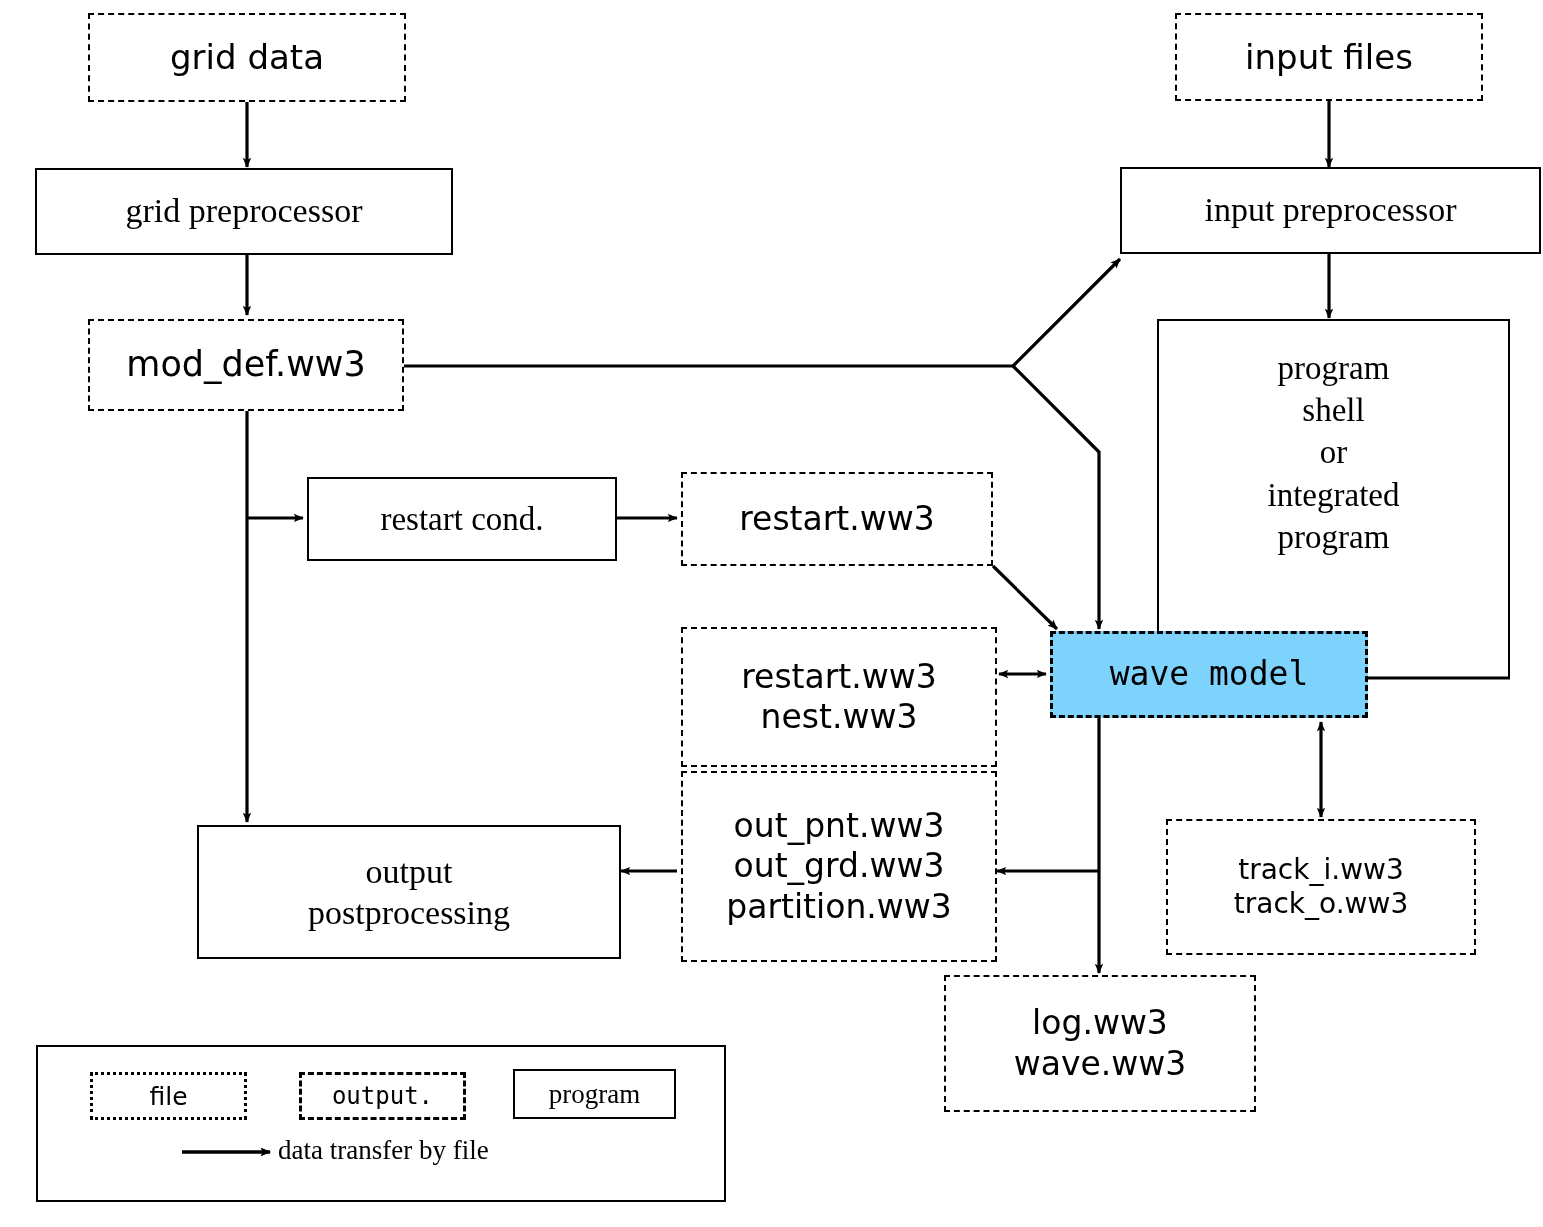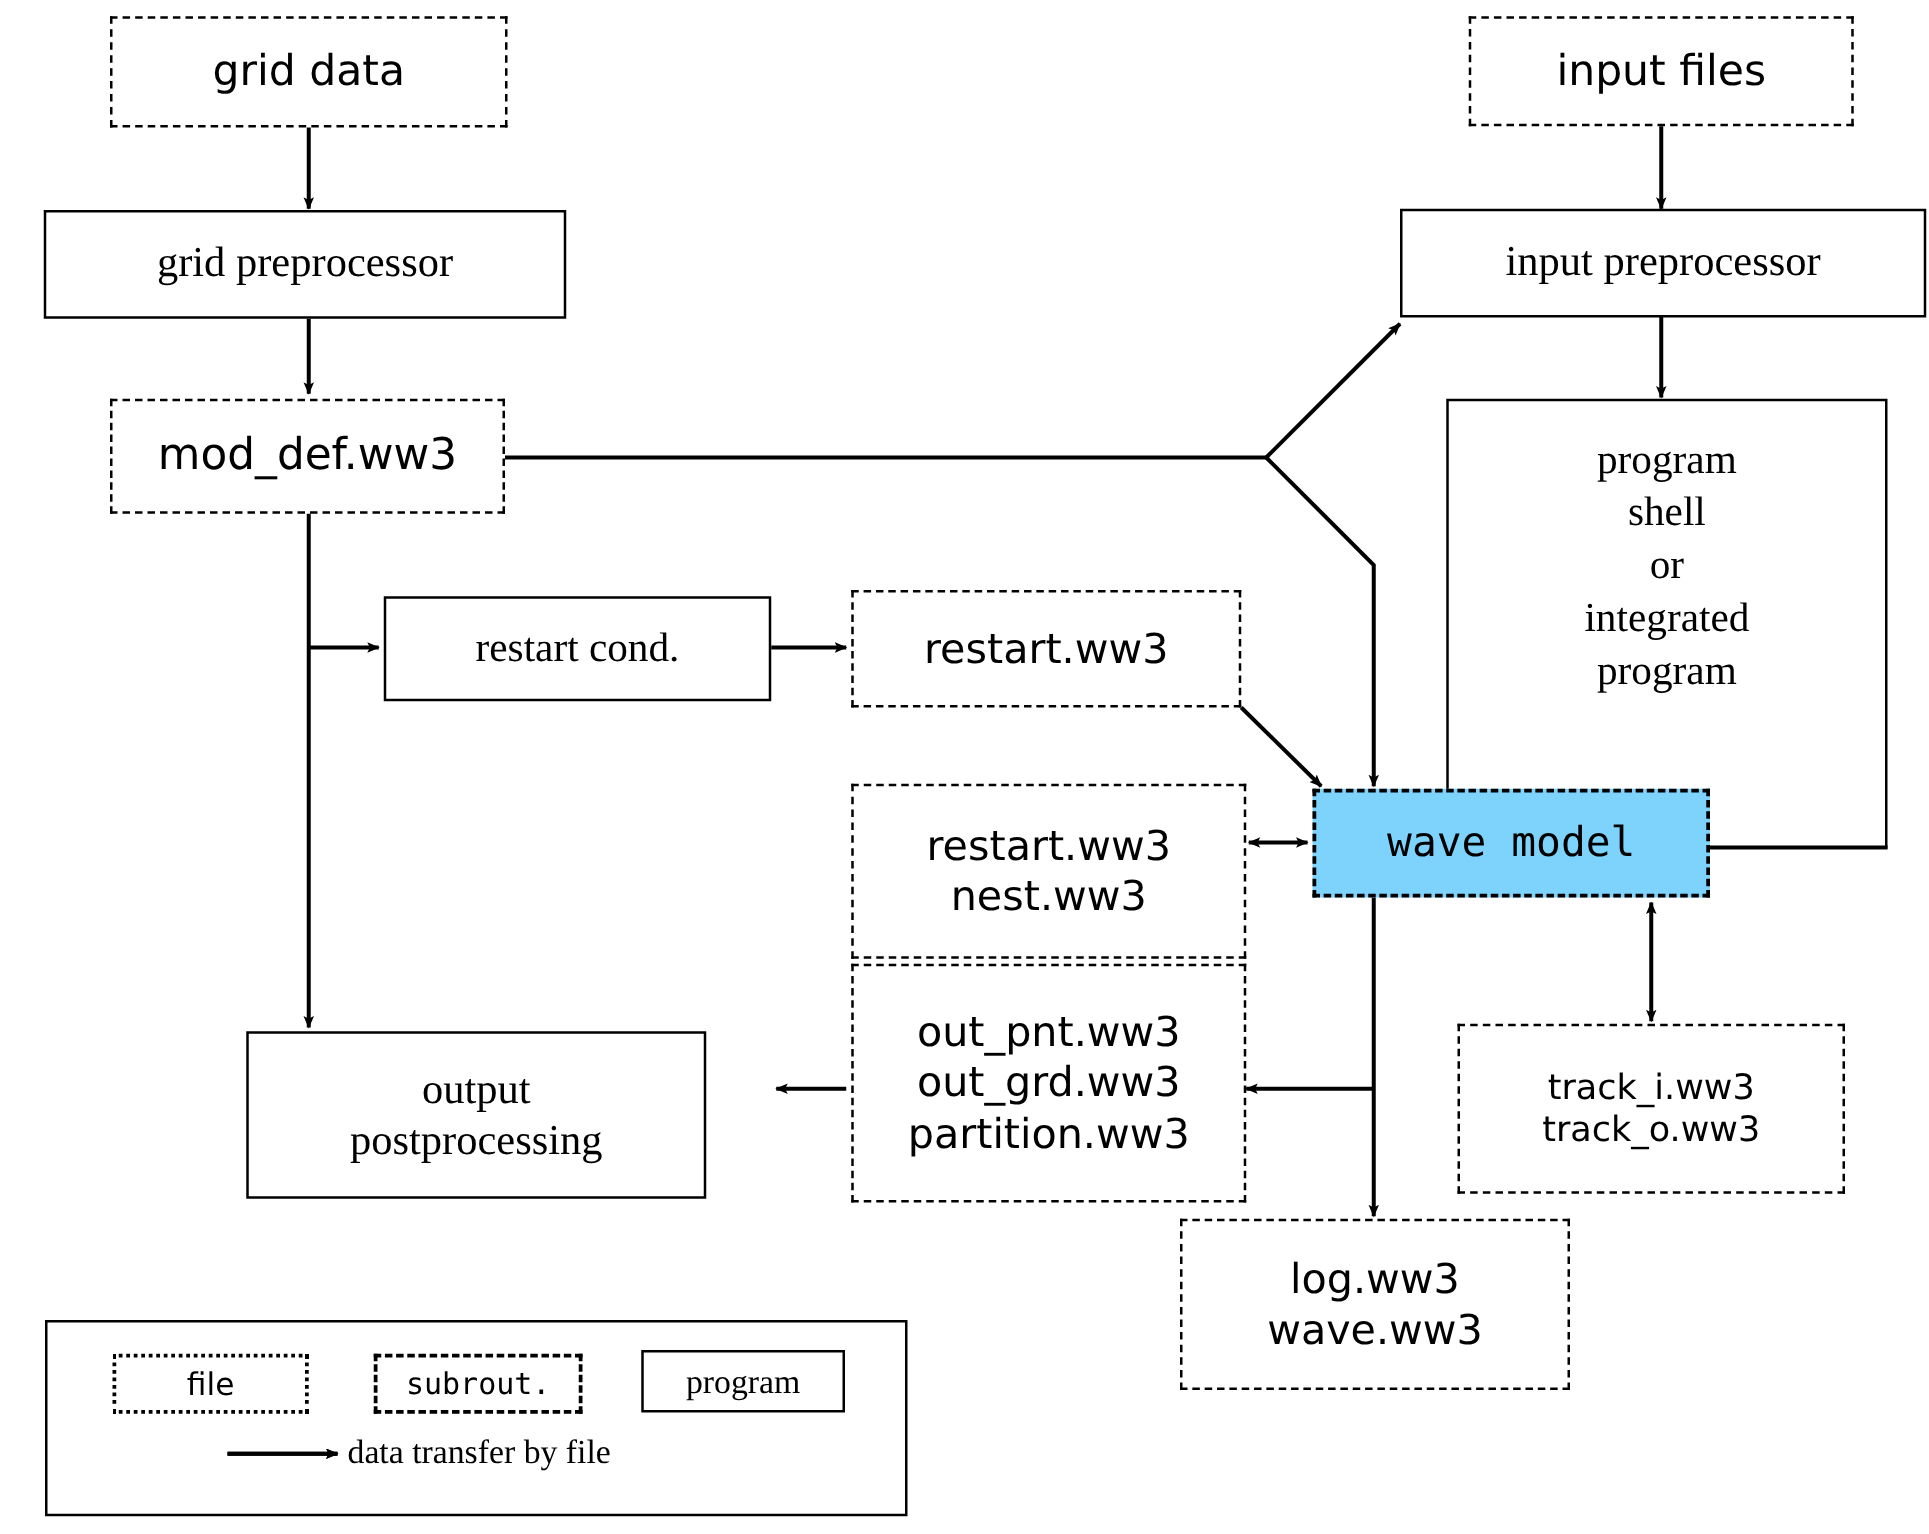--- a/index.html
+++ b/index.html
@@ -142,33 +142,33 @@
   <div class="node k-file" style="left:1166px;top:819px;width:310px;height:136px;font-size:28px;">
     <span style="white-space:pre-line;line-height:1.22;">track_i.ww3
 track_o.ww3</span>
   </div>
 
   <div class="node k-file" style="left:944px;top:975px;width:312px;height:137px;font-size:33px;">
     <span style="white-space:pre-line;line-height:1.22;">log.ww3
 wave.ww3</span>
   </div>
 
-  <div class="node k-prog" style="left:197px;top:825px;width:368px;height:134px;font-size:34px;">
+  <div class="node k-prog" style="left:197px;top:825px;width:424px;height:134px;font-size:34px;">
     <span style="white-space:pre-line;line-height:1.22;">output
 postprocessing</span>
   </div>
 
-  <div id="legend" style="left:36px;top:1045px;width:690px;height:157px;margin-top:11px;">
+  <div id="legend" style="left:36px;top:1045px;width:690px;height:157px;">
 
     <div class="lg-box lg-file" style="left:52px;top:25px;width:157px;height:48px;font-size:25px;">
       <span>file</span>
     </div>
 
     <div class="lg-box lg-sub" style="left:261px;top:25px;width:167px;height:48px;font-size:24px;">
-      <span>subrout.</span>
+      <span>output.</span>
     </div>
 
     <div class="lg-box lg-prog" style="left:475px;top:22px;width:163px;height:50px;font-size:27px;">
       <span>program</span>
     </div>
 
     <svg style="position:absolute;left:144px;top:93px;width:100px;height:24px;overflow:visible;" viewBox="0 0 100 24" xmlns="http://www.w3.org/2000/svg">
       <path d="M0,12 L88,12" stroke="#000" stroke-width="3.2" fill="none" marker-end="url(#ah)"></path>
       <defs>
         <marker id="ah2" markerWidth="11" markerHeight="11" refX="9.2" refY="4.2" orient="auto" markerUnits="userSpaceOnUse">

